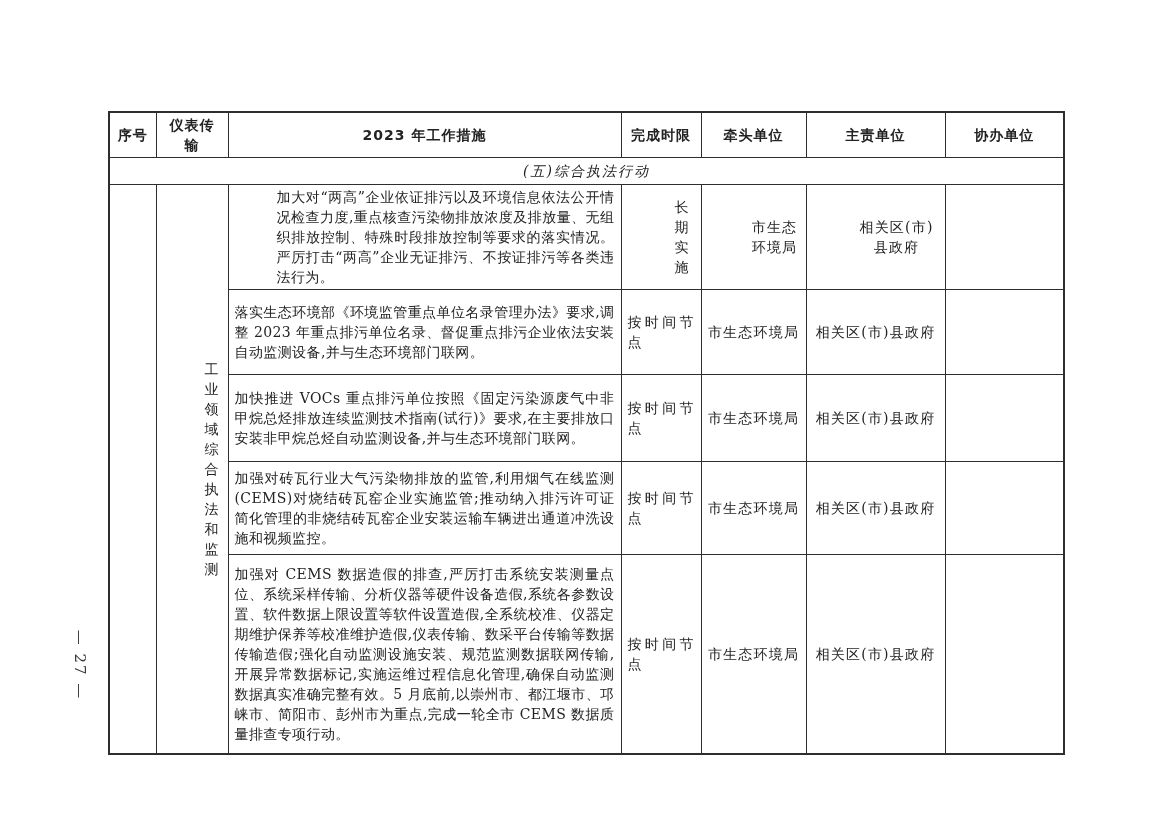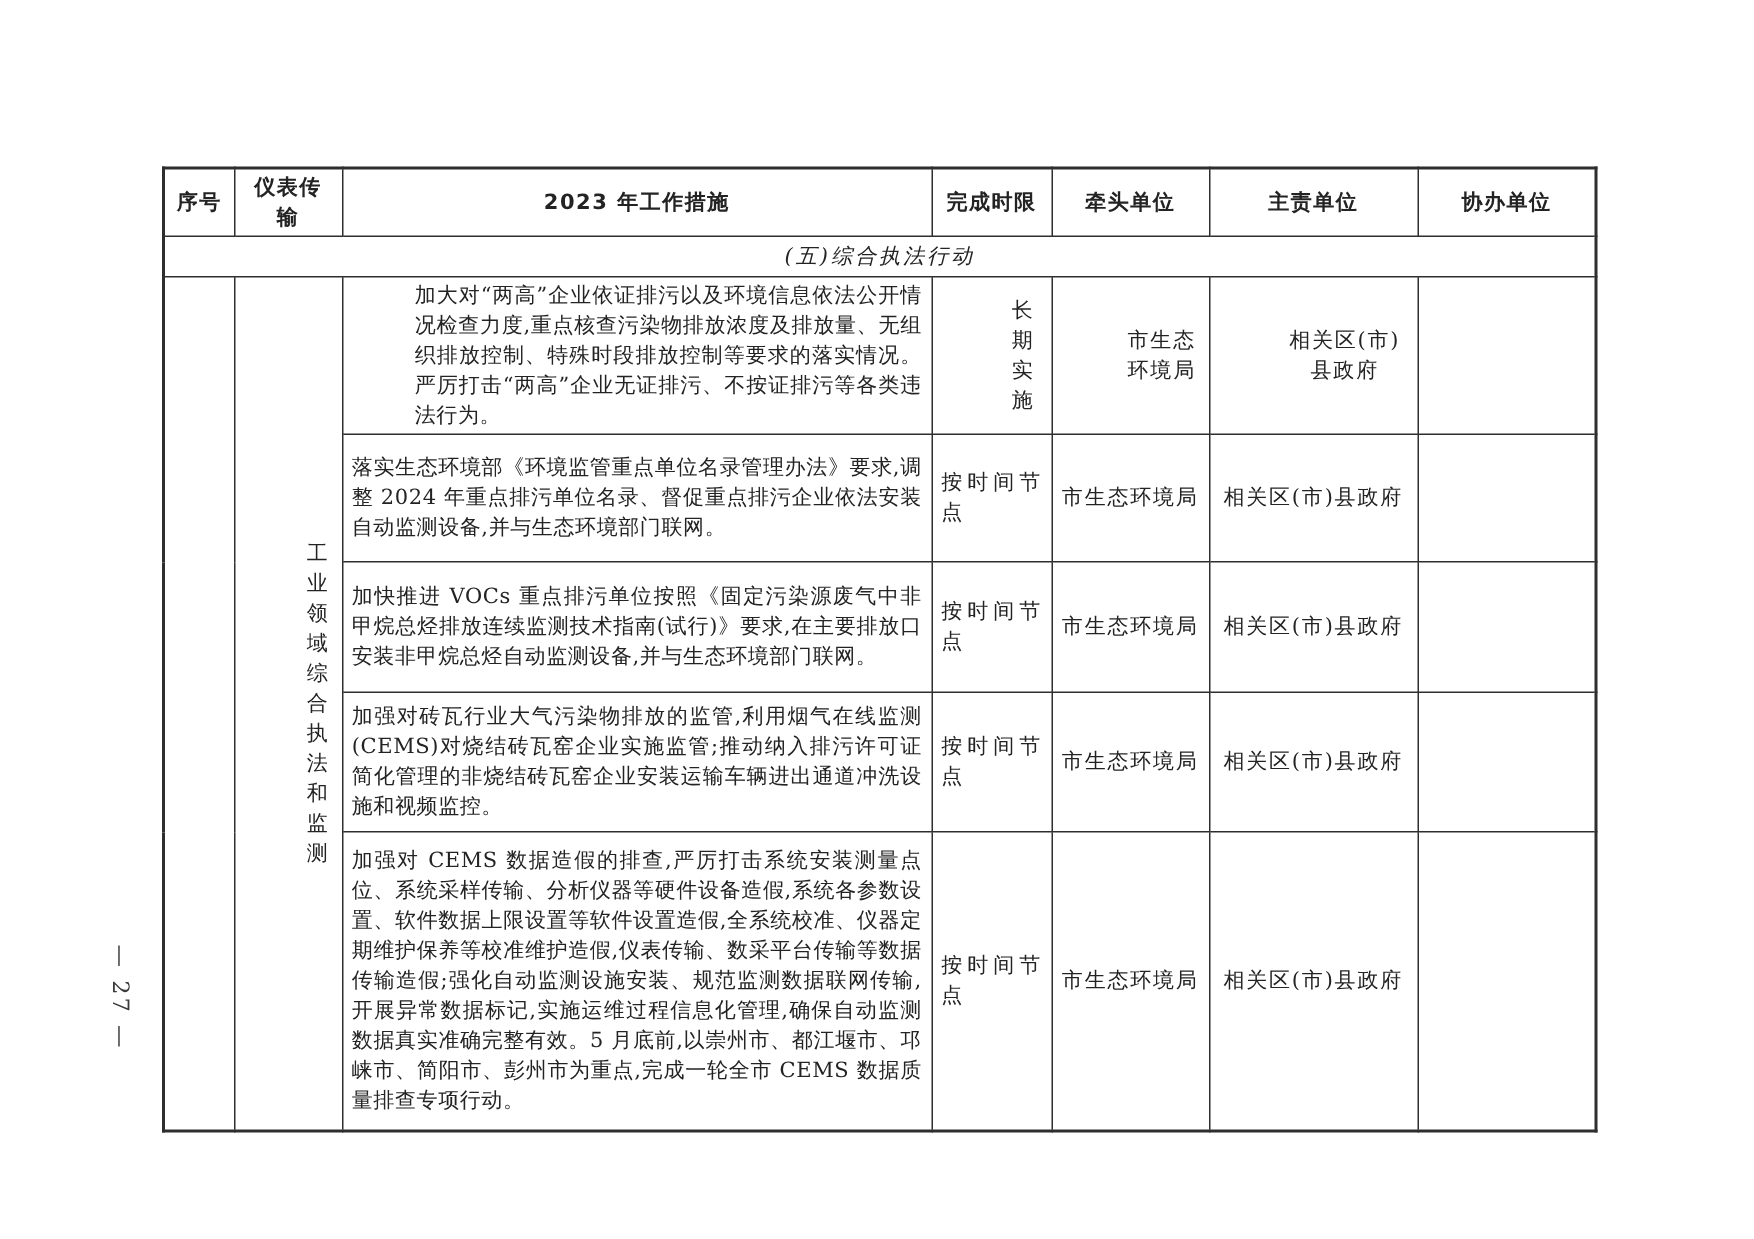--- a/index.html
+++ b/index.html
@@ -137,21 +137,21 @@
       <tr class="r1">
         <td class="serial" rowspan="5">37</td>
         <td class="task" rowspan="5">工业领域综合执法和监测</td>
         <td class="measure">加大对“两高”企业依证排污以及环境信息依法公开情况检查力度,重点核查污染物排放浓度及排放量、无组织排放控制、特殊时段排放控制等要求的落实情况。严厉打击“两高”企业无证排污、不按证排污等各类违法行为。</td>
         <td class="deadline-center">长期实施</td>
         <td class="unit">市生态环境局</td>
         <td class="unit">相关区(市)县政府</td>
         <td class="unit"></td>
       </tr>
       <tr class="r2">
-        <td class="measure">落实生态环境部《环境监管重点单位名录管理办法》要求,调整 2024 年重点排污单位名录、督促重点排污企业依法安装自动监测设备,并与生态环境部门联网。</td>
+        <td class="measure">落实生态环境部《环境监管重点单位名录管理办法》要求,调整 2023 年重点排污单位名录、督促重点排污企业依法安装自动监测设备,并与生态环境部门联网。</td>
         <td class="deadline-justify">按时间节点</td>
         <td class="unit">市生态环境局</td>
         <td class="unit">相关区(市)县政府</td>
         <td class="unit"></td>
       </tr>
       <tr class="r3">
         <td class="measure">加快推进 VOCs 重点排污单位按照《固定污染源废气中非甲烷总烃排放连续监测技术指南(试行)》要求,在主要排放口安装非甲烷总烃自动监测设备,并与生态环境部门联网。</td>
         <td class="deadline-justify">按时间节点</td>
         <td class="unit">市生态环境局</td>
         <td class="unit">相关区(市)县政府</td>

